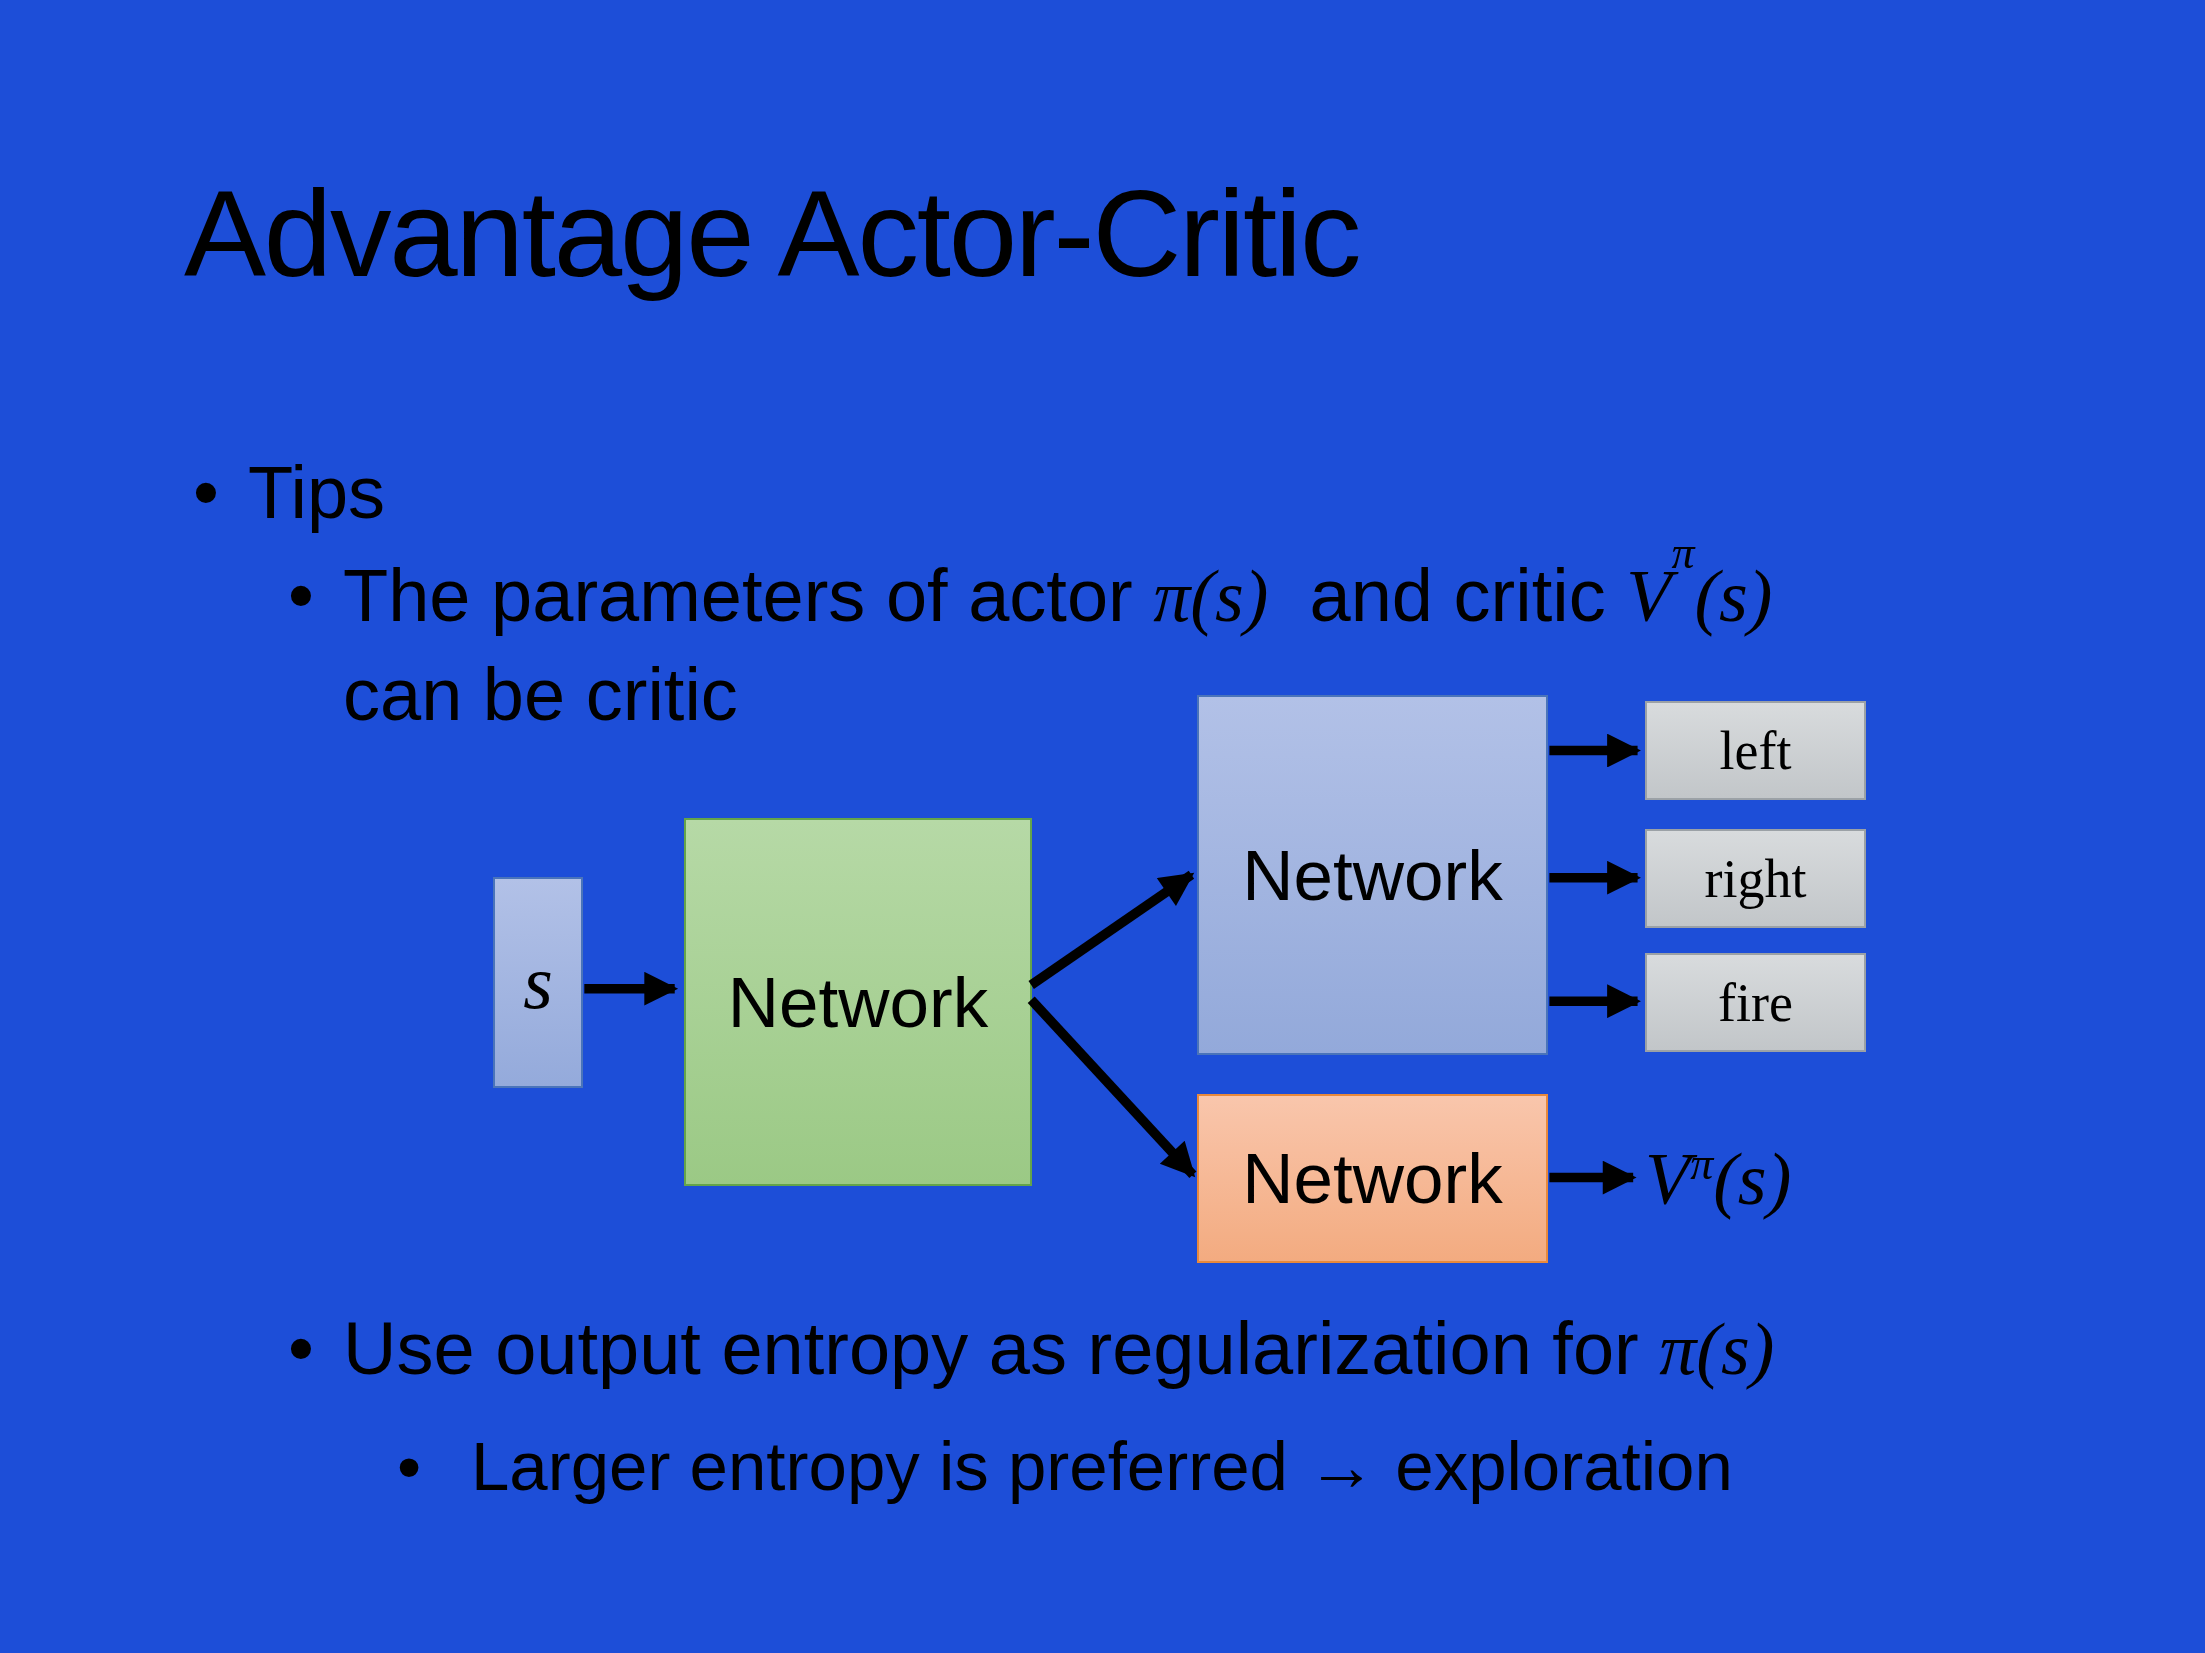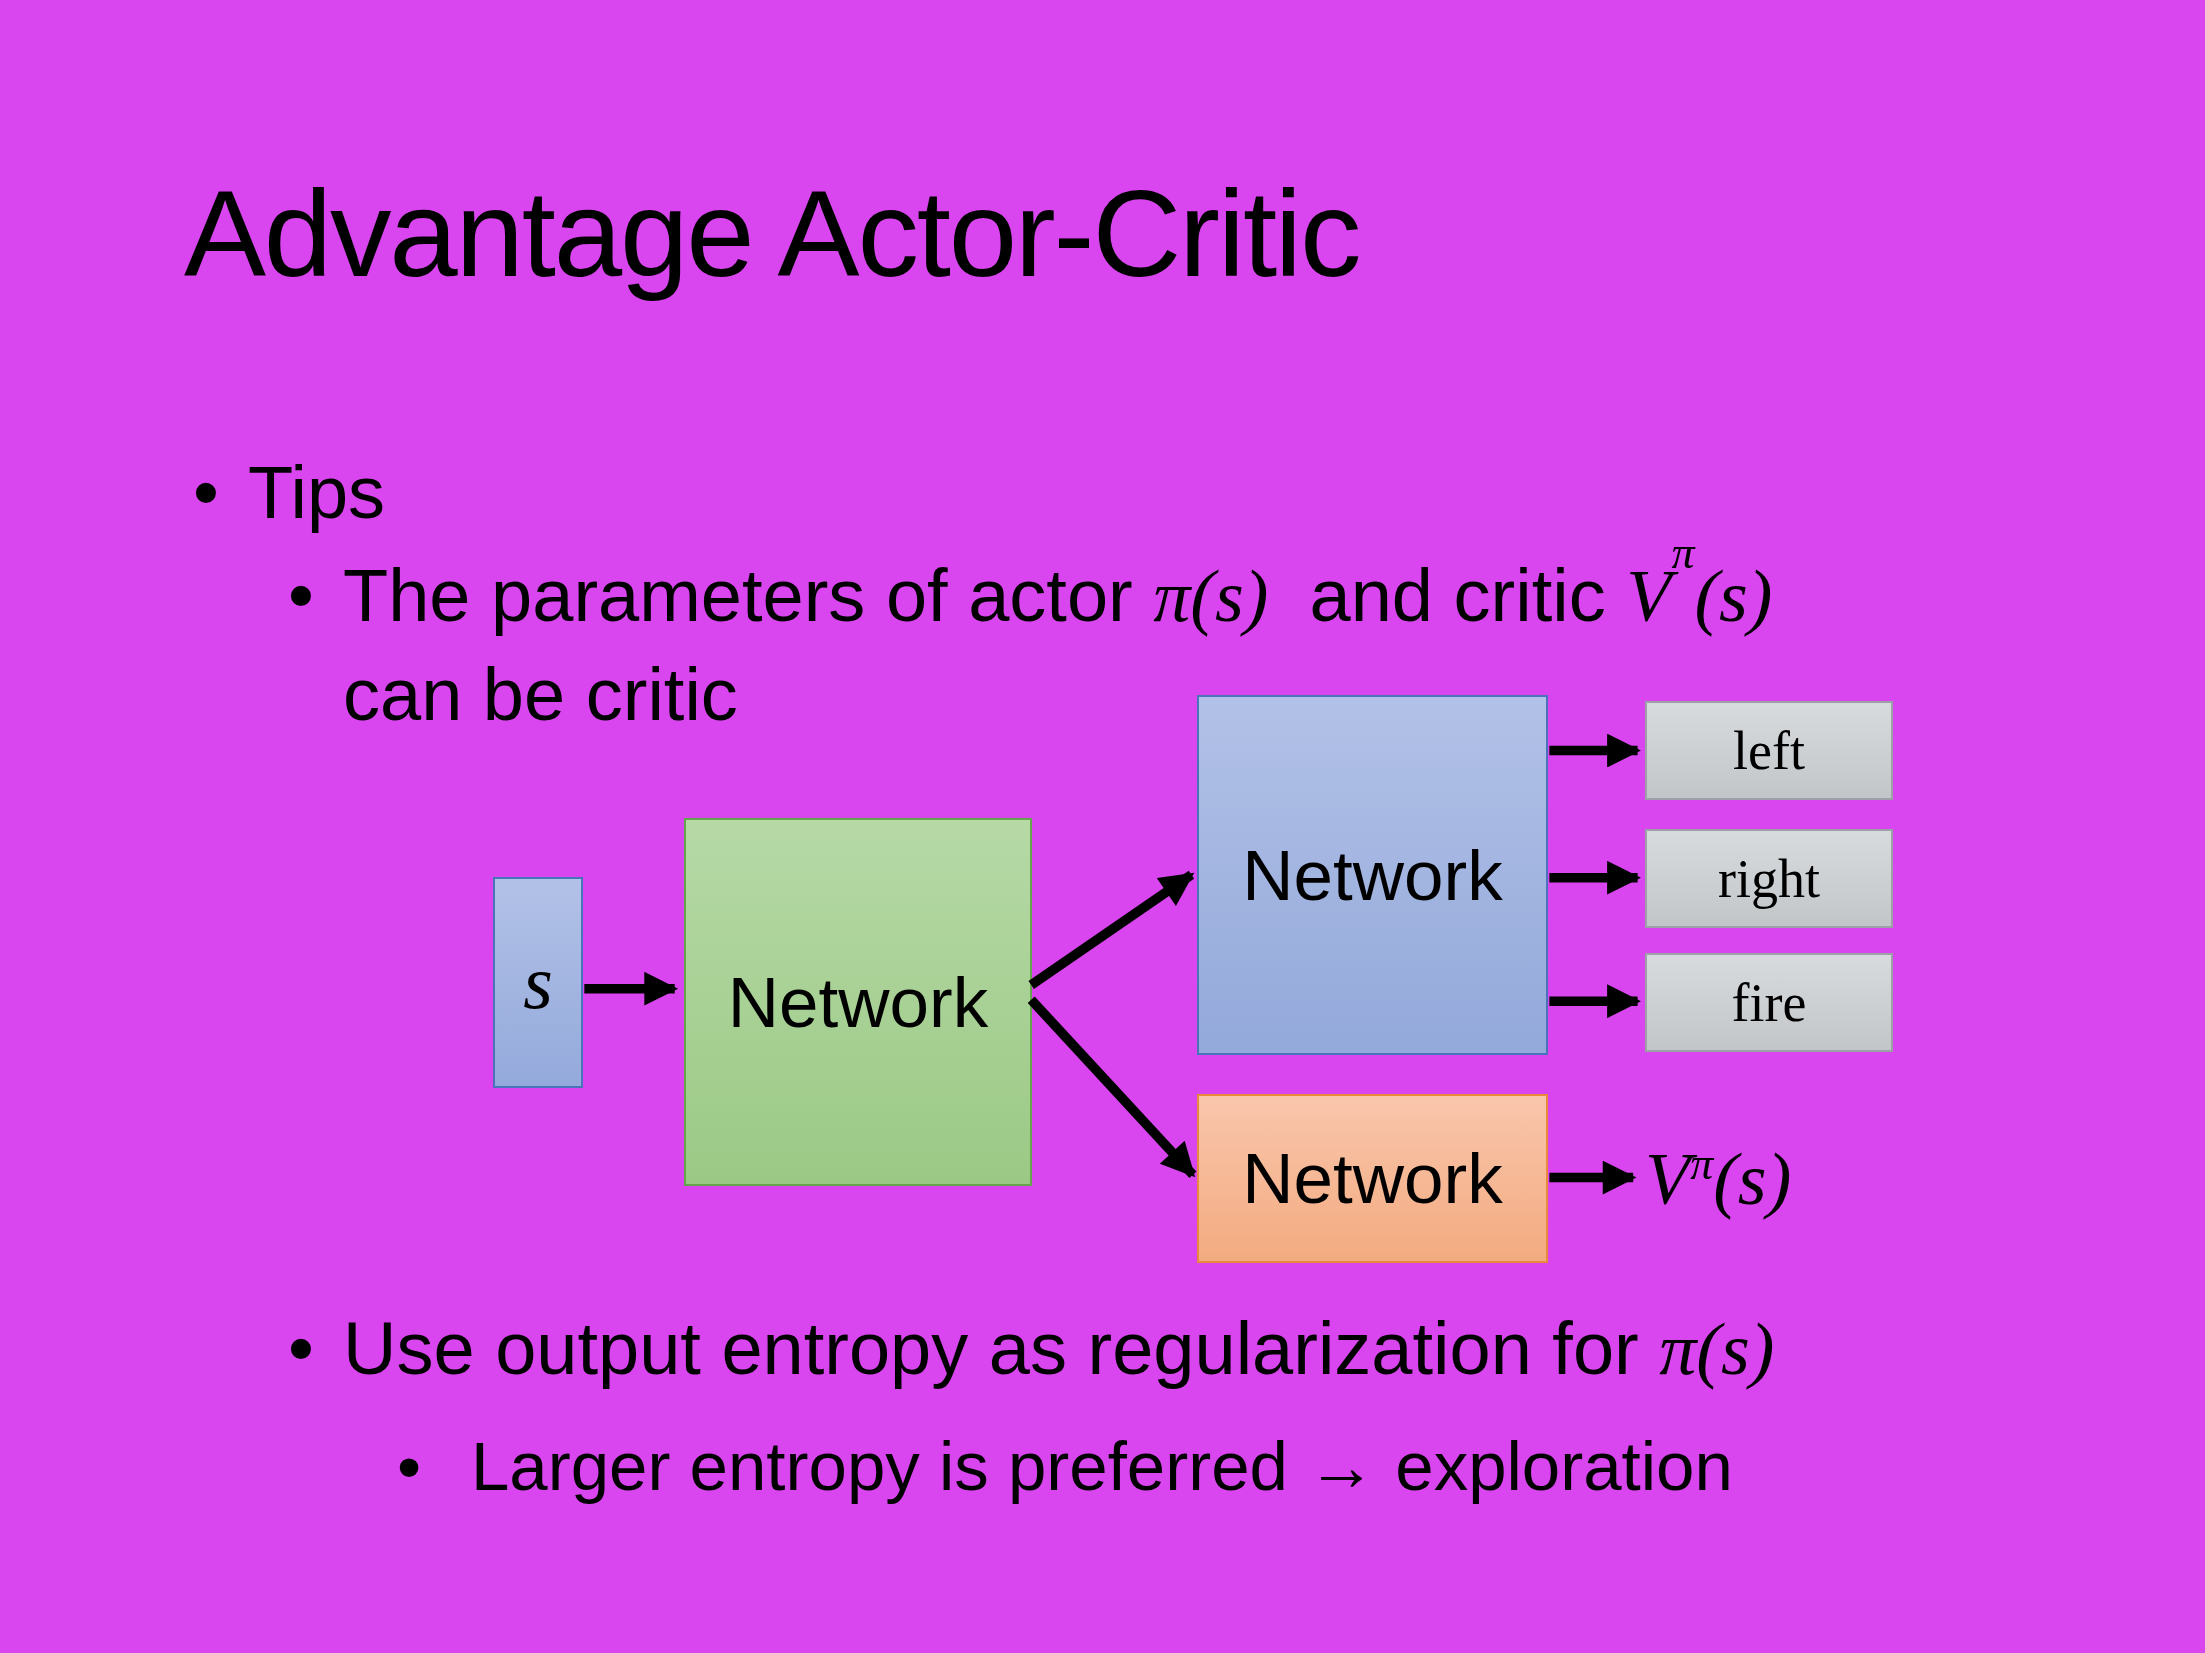--- a/index.html
+++ b/index.html
@@ -1,19 +1,19 @@
 <!DOCTYPE html>
 <html style="font-size:11.8px"><head>
 <meta charset="utf-8">
 <style>
   html,body{margin:0;padding:0;background:#ffffff;}
   #slide{
     position:relative;
     width:2205px;height:1654px;
-    background:#d946ef;
+    background:#1d4ed8;
     overflow:hidden;
     font-family:"Liberation Sans",sans-serif;
     color:#000;
   }
   
   .title{
     position:absolute;left:184px;top:160px;
     font-size:123px;line-height:1.2;letter-spacing:-2.2px;
     white-space:nowrap;
   }
@@ -51,21 +51,21 @@
     border:2.2px solid #4a74ba;
     font-size:71px;
   }
   .box-critic{
     left:1197px;top:1094px;width:351px;height:169px;
     background:linear-gradient(#f9c6ac,#f3ab80);
     border:2.2px solid #e8893c;
     font-size:71px;
   }
   .box-action{
-    left:1645px;width:248px;height:99px;
+    left:1645px;width:221px;height:99px;
     background:linear-gradient(#d8dbdd,#c2c6c9);
     border:2.2px solid #9ba1a6;
     font-family:"Liberation Serif",serif;font-size:54px;
   }
   .act-left{top:701px;}
   .act-right{top:829px;align-items:center;}
   .act-fire{top:953px;}
   .critic-out{
     position:absolute;left:1645px;top:1131px;
     font-family:"Liberation Serif",serif;font-style:italic;font-size:74px;

